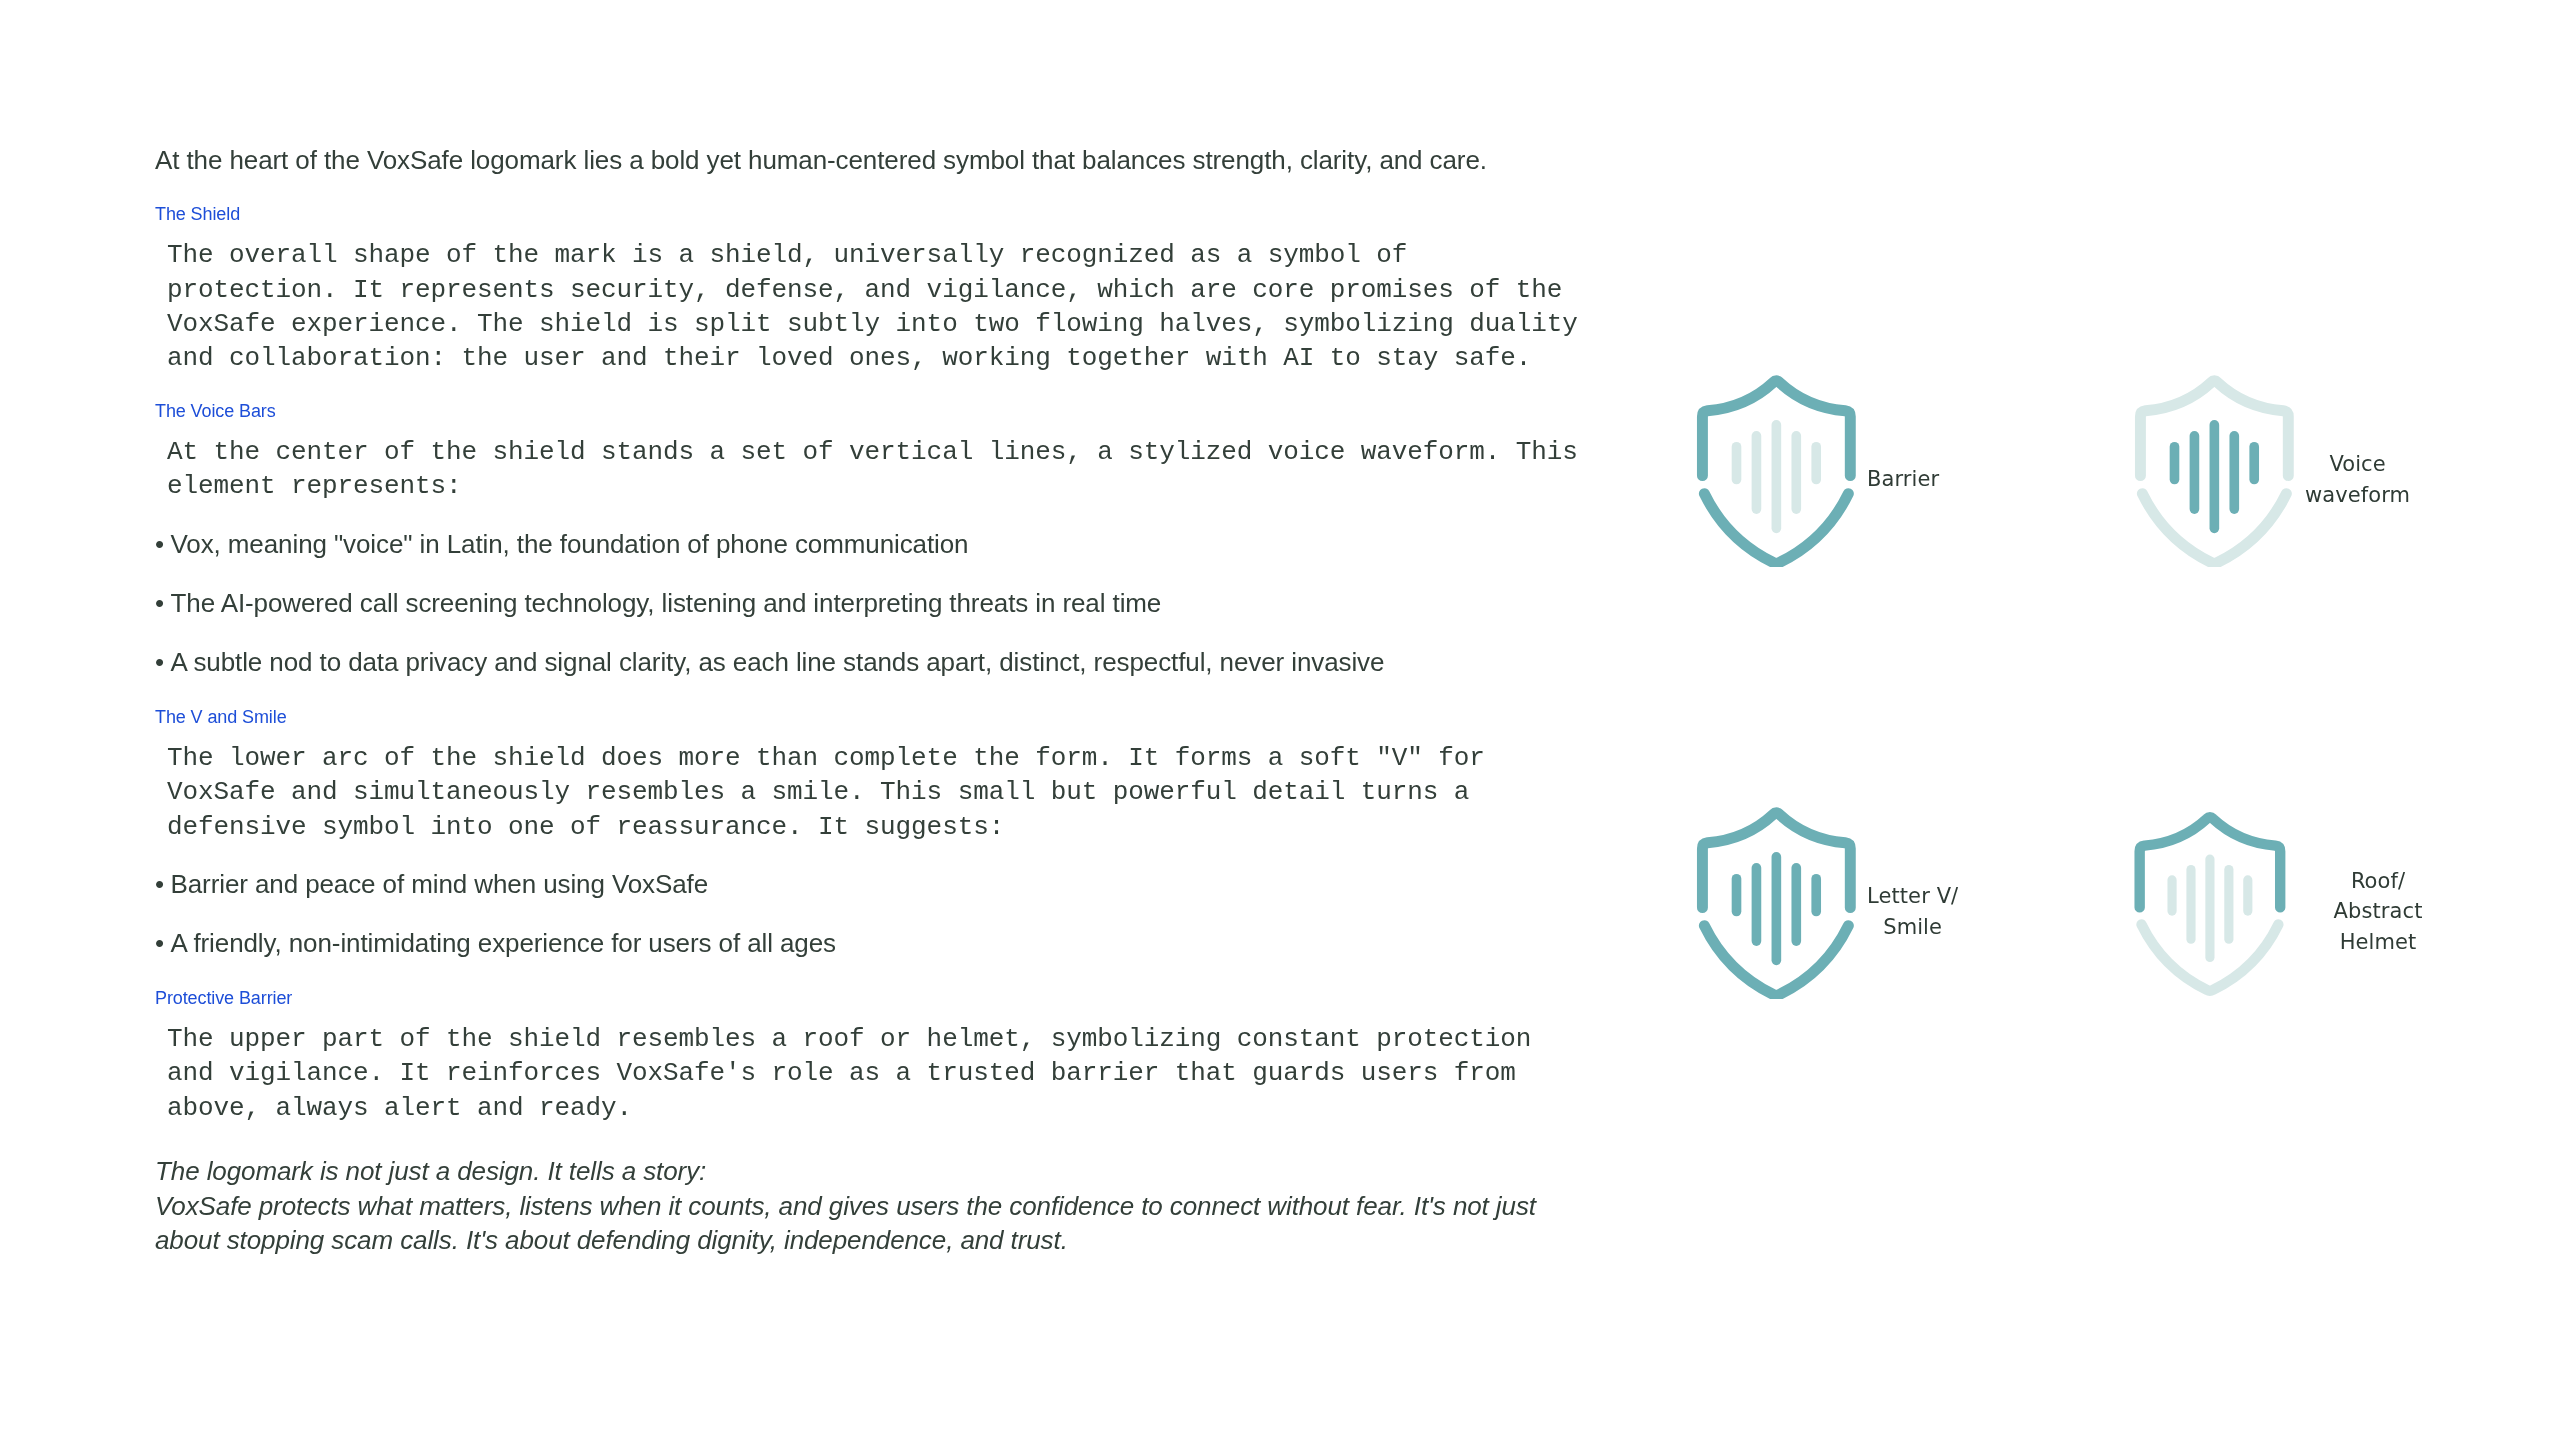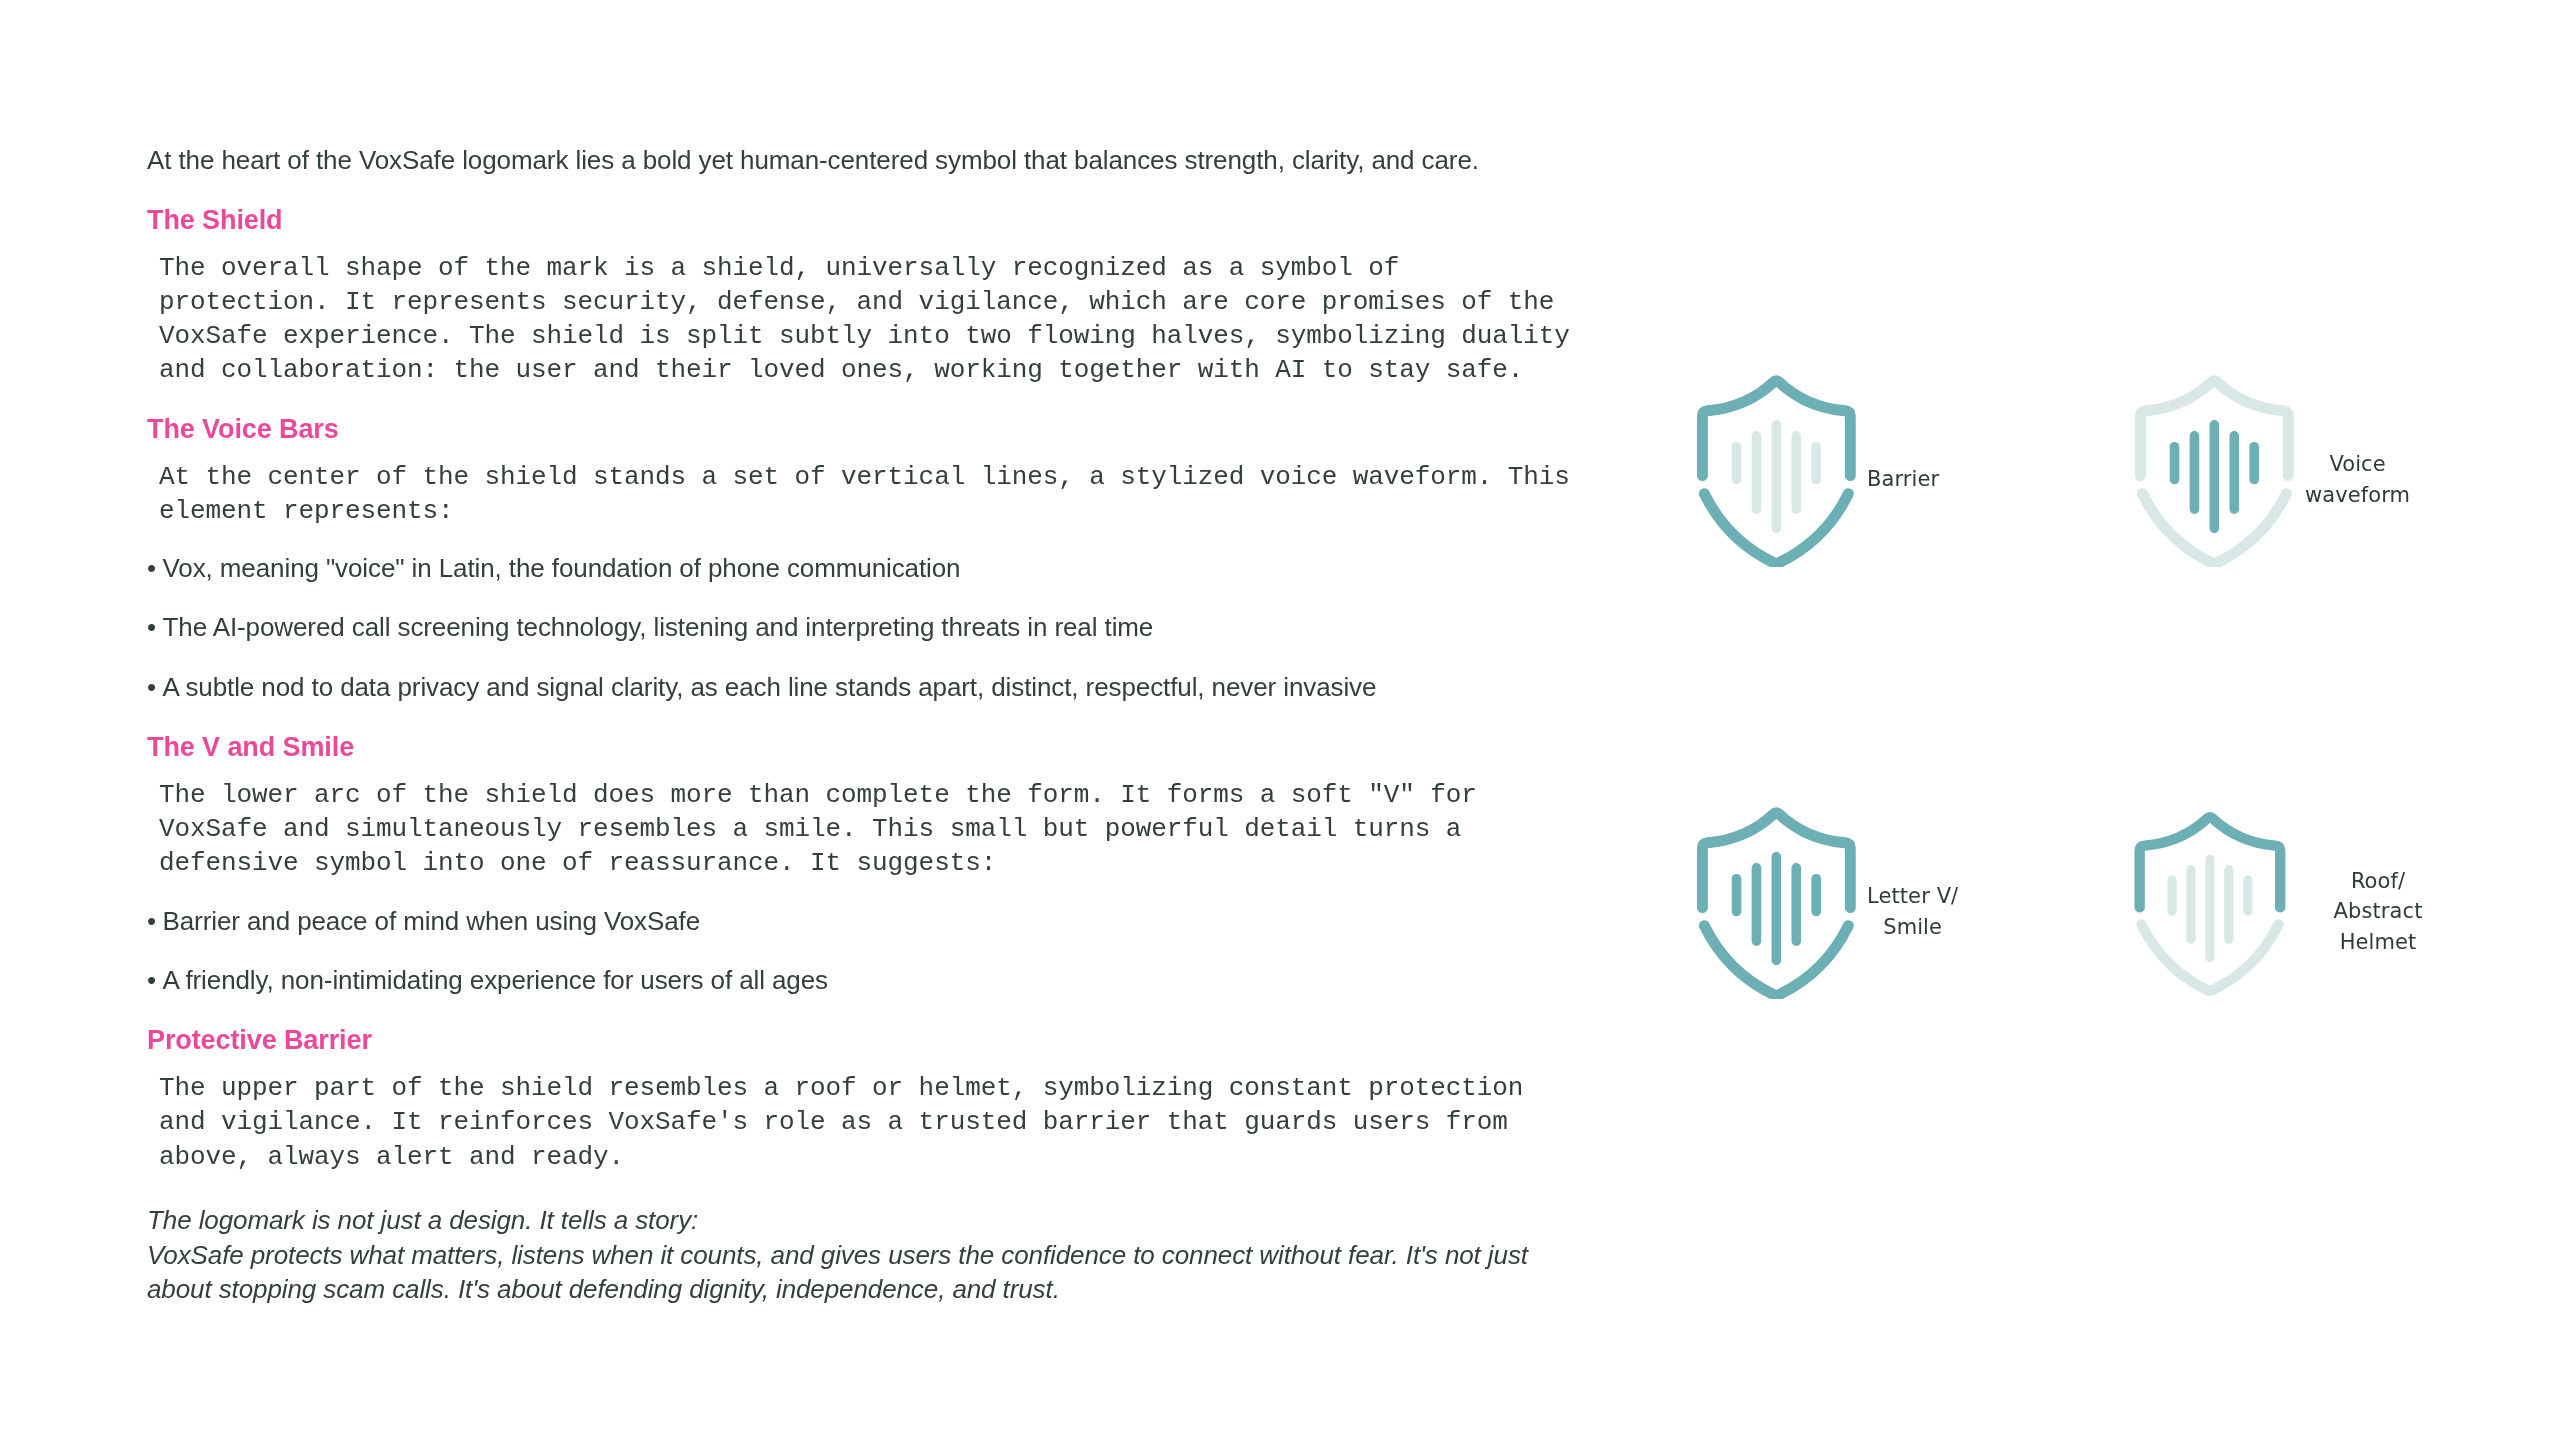--- a/index.html
+++ b/index.html
@@ -12,21 +12,21 @@
     height: 1449px;
     position: relative;
     overflow: hidden;
     font-family: "Liberation Sans", sans-serif;
     color: #333f39;
   }
 
   
   .doc-column {
     position: absolute;
-    left: 147px;
+    left: 155px;
     top: 143px;
     width: 1449px;
   }
 
   .para,
   .section,
   .bullet-item,
   .closing {
     font-size: 26px;
     line-height: 1.32;
@@ -39,24 +39,24 @@
   .para {
     margin: 0 0 24.5px 0;
   }
 
   .section {
     margin: 0 0 23px 0;
   }
 
   .section-title {
     display: block;
-    font-size: 27px;
-    font-weight: 700;
+    font-size: 18px;
+    font-weight: 400;
     line-height: 1.36;
-    color: #ec4899;
+    color: #1d4ed8;
     margin: 0;
   }
 
   .section-body {
     display: block;
     margin: 12px;
     font-family: Liberation Mono, monospace;
   }
 
   .bullet-list {

